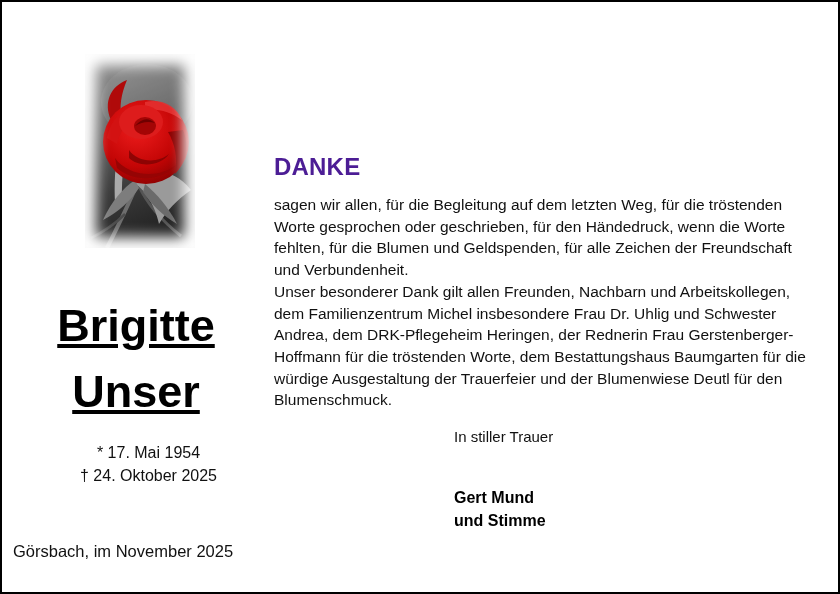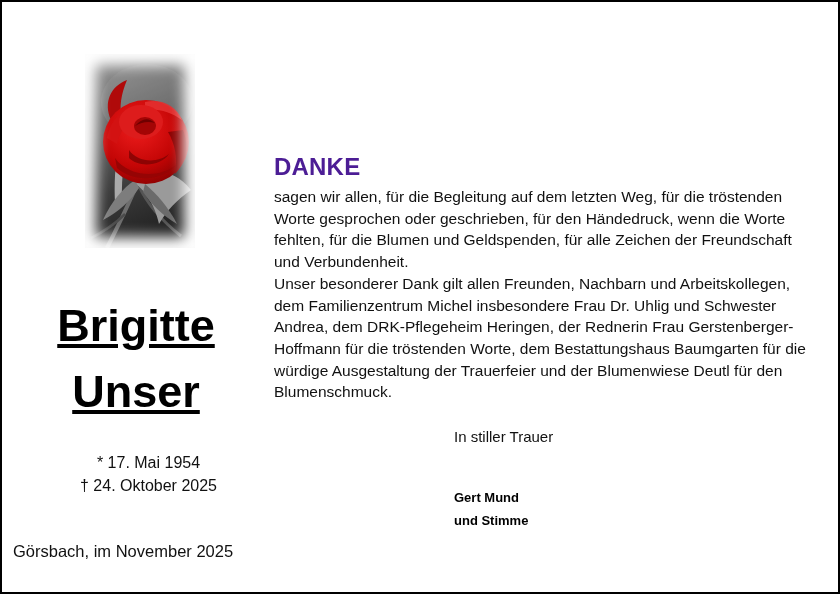--- a/index.html
+++ b/index.html
@@ -41,21 +41,21 @@
     font-weight: bold;
     font-size: 45px;
     line-height: 66px;
     color: #000000;
     text-decoration: underline;
   }
 
   .dates-block {
     position: absolute;
     left: 0;
-    top: 449px;
+    top: 439px;
     width: 268px;
     text-align: center;
     font-size: 16px;
     line-height: 23px;
     color: #111111;
     padding-left: 25px;
   }
 
   .footer-line {
     position: absolute;
@@ -82,40 +82,40 @@
     top: 151px;
     font-size: 24px;
     font-weight: bold;
     color: #4c1d95;
     letter-spacing: 0.2px;
   }
 
   .bodytext {
     position: absolute;
     left: 272px;
-    top: 184px;
+    top: 192px;
     width: 543px;
     font-size: 15.5px;
     line-height: 21.7px;
     color: #111111;
     text-align: left;
   }
   .bodytext p { margin: 0; }
 
   .signature {
     position: absolute;
     left: 452px;
     top: 426px;
     font-size: 15px;
     color: #111111;
   }
   .signature .sig-intro { margin-bottom: 8px; }
   .signature .sig-names {
     font-weight: bold;
-    font-size: 13px;
+    font-size: 16px;
     line-height: 23px;
     color: #000000;
     margin-top: 41px;
   }
 </style>
 </head>
 <body>
 
 <div class="page">
 

